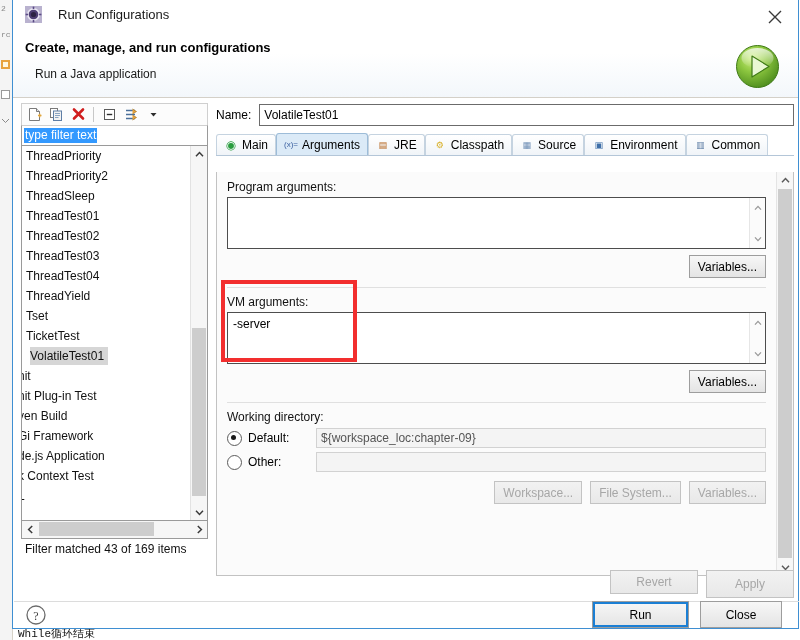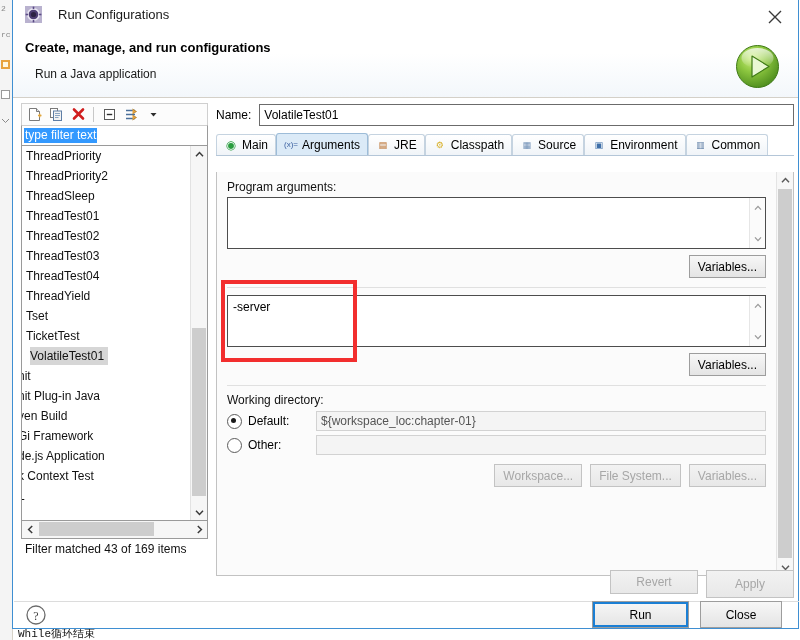--- a/index.html
+++ b/index.html
@@ -256,21 +256,21 @@
             <div class="tree-row">ThreadSleep</div>
             <div class="tree-row">ThreadTest01</div>
             <div class="tree-row">ThreadTest02</div>
             <div class="tree-row">ThreadTest03</div>
             <div class="tree-row">ThreadTest04</div>
             <div class="tree-row">ThreadYield</div>
             <div class="tree-row">Tset</div>
             <div class="tree-row">TicketTest</div>
             <div class="tree-row"><span class="tree-row sel" style="height: 18px; line-height: 18px;">VolatileTest01</span></div>
             <div class="tree-row clip">nit</div>
-            <div class="tree-row clip">nit Plug-in Java</div>
+            <div class="tree-row clip">nit Plug-in Test</div>
             <div class="tree-row clip">ven Build</div>
             <div class="tree-row clip">Gi Framework</div>
             <div class="tree-row clip">de.js Application</div>
             <div class="tree-row clip">k Context Test</div>
             <div class="tree-row clip">L</div>
           </div>
         <div class="vscroll">
           <div class="vs-arrow up">
             <svg width="9" height="7" viewBox="0 0 9 7">
                 <path d="M1 5.2 L4.5 1.6 L8 5.2" fill="none" stroke="#3a3a3a" stroke-width="1.5"></path>
@@ -358,20 +358,21 @@
                   </svg>
               </div>
             </div>
           </div>
           <div class="btnrow">
             <button class="btn">Variables...</button>
           </div>
 
           <div class="sep-line"></div>
 
+          <div class="grp-label">VM arguments:</div>
           <div class="txtarea">
             <div class="ta-text">-server</div>
             <div class="ta-scroll">
               <div class="ta-arrow up">
                 <svg width="8" height="6" viewBox="0 0 8 6">
                     <path d="M1 4.6 L4 1.4 L7 4.6" fill="none" stroke="#9a9a9a" stroke-width="1.3"></path>
                   </svg>
               </div>
               <div class="ta-arrow dn">
                 <svg width="8" height="6" viewBox="0 0 8 6">
@@ -384,21 +385,21 @@
             <button class="btn">Variables...</button>
           </div>
 
           <div class="sep-line"></div>
 
           <div class="grp-label">Working directory:</div>
 
           <div class="radio-row">
             <span class="radio on"></span>
             <span class="radio-label">Default:</span>
-            <span class="ro-input">${workspace_loc:chapter-01}</span>
+            <span class="ro-input">${workspace_loc:chapter-09}</span>
           </div>
 
           <div class="radio-row">
             <span class="radio"></span>
             <span class="radio-label">Other:</span>
             <span class="ro-input blank"></span>
           </div>
 
           <div class="wd-btnrow">
             <button class="btn disabled">Workspace...</button>

